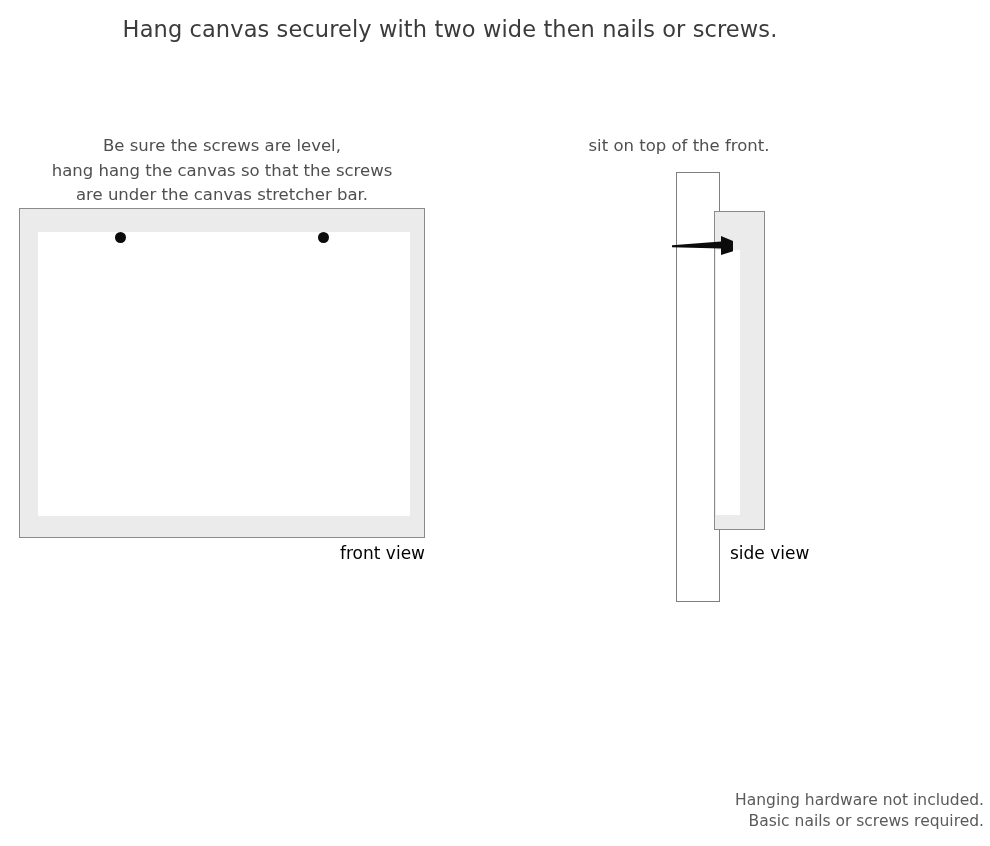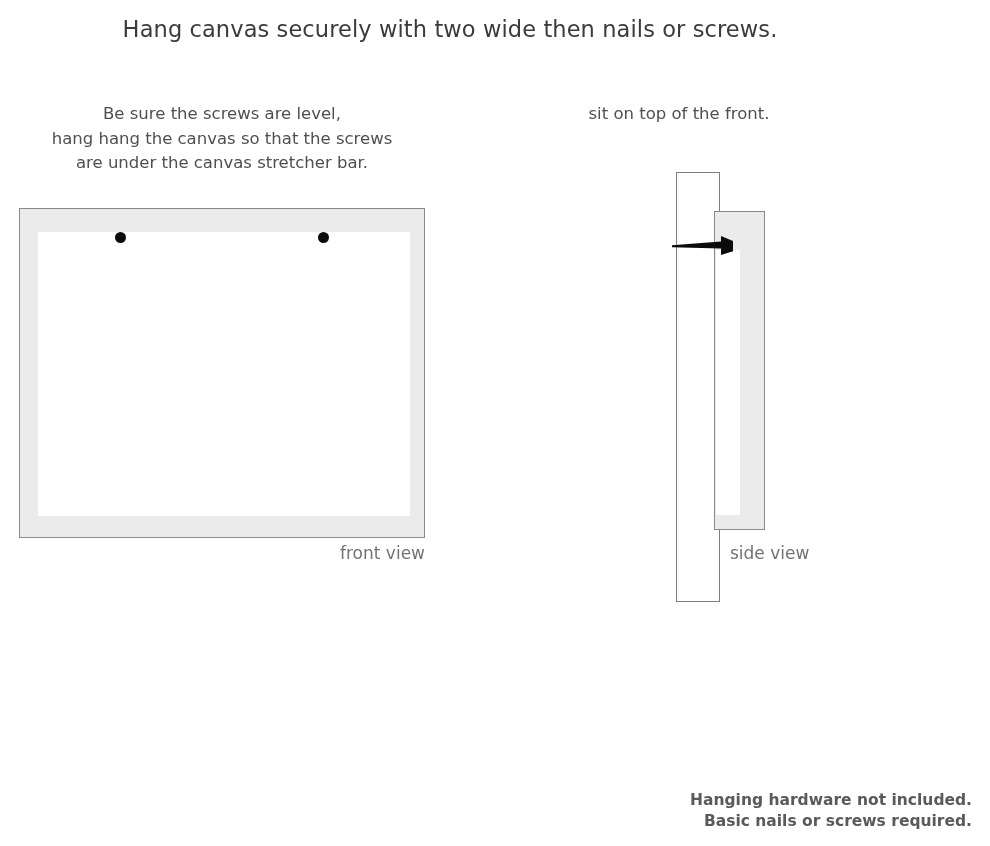--- a/index.html
+++ b/index.html
@@ -38,20 +38,21 @@
     white-space: nowrap;
   }
 
   
   .caption {
     position: absolute;
     text-align: center;
     font-size: 16.5px;
     line-height: 24.5px;
     color: #4f4f4f;
+    margin-top: 32px;
   }
   .caption-left {
     left: 12px;
     top: 102px;
     width: 420px;
   }
   .caption-right {
     left: 538px;
     top: 102px;
     width: 282px;
@@ -91,21 +92,21 @@
     border-radius: 50%;
     background: #0b0b0b;
   }
   .screw-dot.left  { left: 96px;  top: 24px; }
   .screw-dot.right { left: 299px; top: 24px; }
 
   .view-label {
     position: absolute;
     font-size: 17px;
     line-height: 22px;
-    color: #737373;
+    color: #000000;
     white-space: nowrap;
   }
   .label-front {
     left: 265px;
     top: 542px;
     width: 160px;
     text-align: right;
   }
   .label-side {
     left: 730px;
@@ -156,28 +157,27 @@
     top: 70px;
     width: 62px;
     height: 22px;
     overflow: visible;
   }
   .nail svg { display: block; }
 
   
   .footer-note {
     position: absolute;
-    right: 18px;
+    right: 6px;
     top: 790px;
     width: 420px;
     text-align: right;
     font-size: 15.5px;
     line-height: 21px;
     color: #5a5a5a;
-    font-weight: bold;
   }
   .footer-note .line { display: block; white-space: nowrap; }
 </style>
 </head>
 <body>
 
 <div class="sheet">
 
   <div class="headline">Hang canvas securely with two wide then nails or screws.</div>
 

